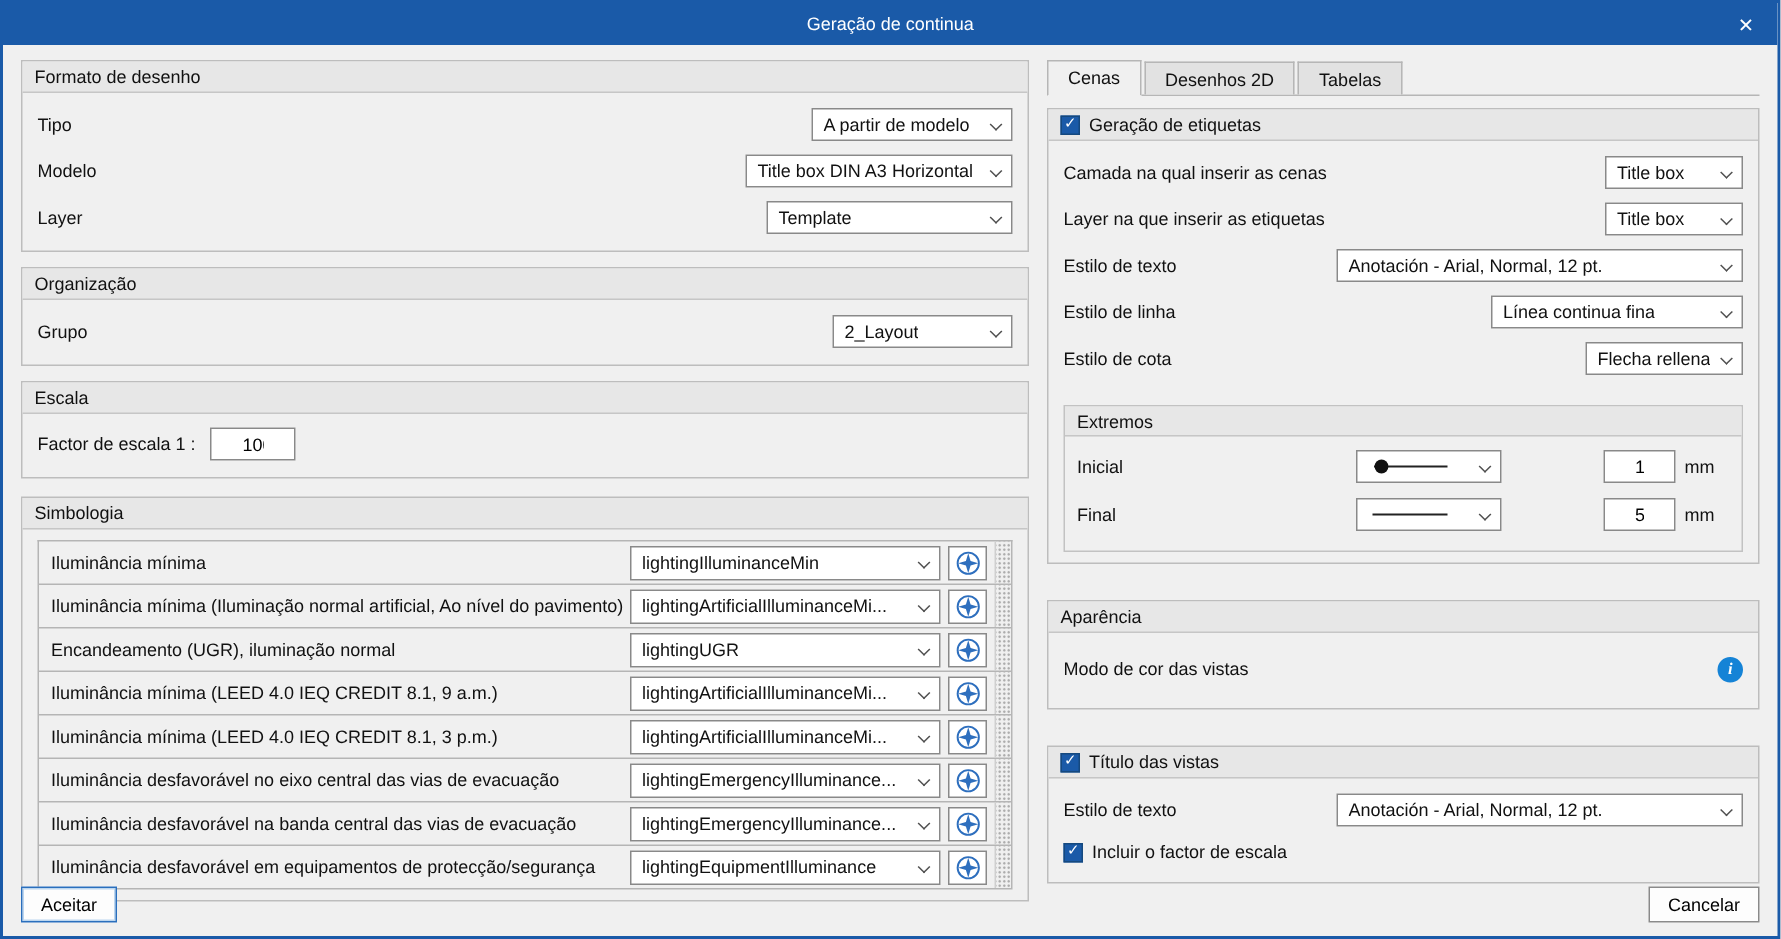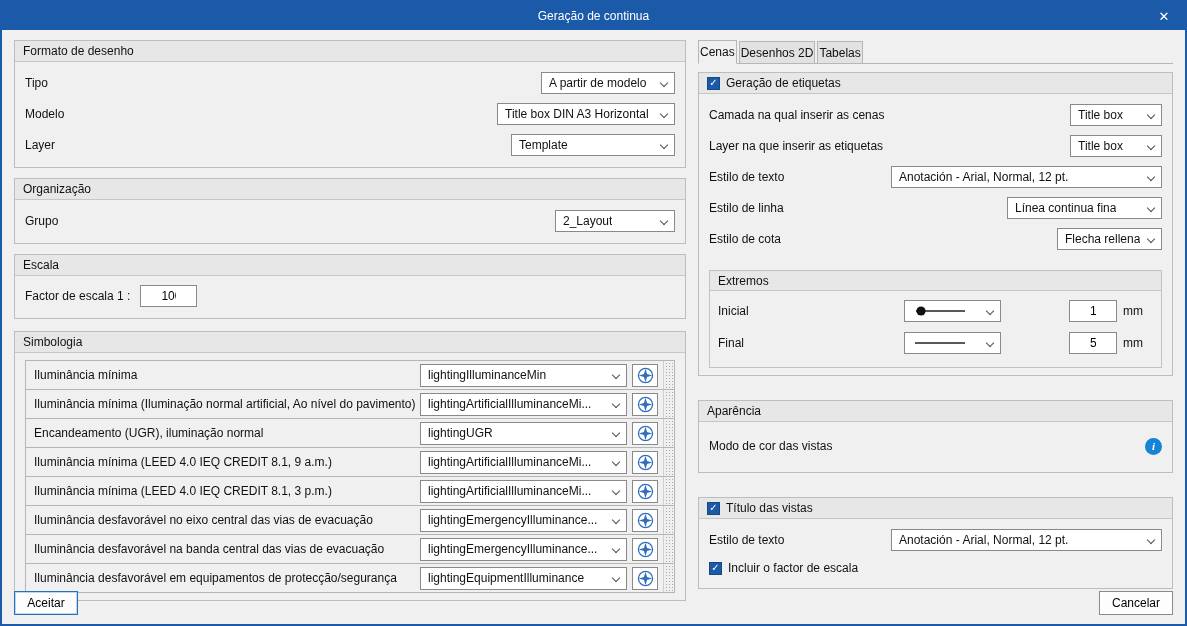--- a/index.html
+++ b/index.html
@@ -24,33 +24,33 @@
   .combo { position:relative; height:22px; flex:none; background:#fff; border:1px solid #898989; display:flex; align-items:center; gap:6px; padding:0 20px 0 7px; overflow:hidden; cursor:pointer; }
   .combo-text { white-space:nowrap; overflow:hidden; }
   .chev { position:absolute; right:7px; top:7px; width:6px; height:6px; border-right:1.4px solid #505050; border-bottom:1.4px solid #505050; transform:rotate(45deg); }
 
   .txt { height:22px; border:1px solid #898989; background:#fff; font:12px "Liberation Sans",sans-serif; padding:0 20px; }
   .num { text-align:center; }
   .center { text-align:center; }
 
   .w48{width:48px} .w57{width:57px} .w97{width:97px} .w102{width:92px} .w105{width:105px}
   .w120{width:120px} .w134{width:134px} .w164{width:164px} .w178{width:178px}
-  .w183{width:155px} .w188{width:188px} .w271{width:271px}
+  .w183{width:168px} .w188{width:188px} .w271{width:271px}
 
   
   .symtable { border:1px solid #b5b5b5; border-bottom:none; margin-top:2px; }
   .symrow { display:grid; grid-template-columns:1fr 212px 31px 11px; align-items:center; height:29px; border-bottom:1px solid #b5b5b5; }
   .symrow .slabel { padding:0 8px; white-space:nowrap; overflow:hidden; }
   .symrow .combo { height:23px; width:207px; }
   .symrow .iconbtn { width:26px; height:23px; border:1px solid #898989; background:#fff; display:flex; align-items:center; justify-content:center; cursor:pointer; }
   .symrow .filler { height:100%; border-left:1px solid #cfcfcf; background-image:radial-gradient(#a9a9a9 0.7px, transparent 0.9px); background-size:3px 3px; background-position:1px 1px; }
 
   
   .tabs { display:flex; align-items:flex-end; border-bottom:1px solid #b6b6b6; height:24px; }
-  .tab { height:22px; display:flex; align-items:center; padding:0 1px; border:1px solid #b6b6b6; border-bottom:none; background:#e2e2e2; margin-right:2px; cursor:pointer; }
+  .tab { height:22px; display:flex; align-items:center; padding:0 13px; border:1px solid #b6b6b6; border-bottom:none; background:#e2e2e2; margin-right:2px; cursor:pointer; }
   .tab.active { height:24px; background:#f0f0f0; margin-bottom:-1px; border-bottom:1px solid #f0f0f0; }
 
   .checkbox { width:13px; height:13px; flex:none; background:#1a5aa8; border:1px solid #15497f; display:flex; align-items:center; justify-content:center; cursor:pointer; }
   .checkbox .tick { color:#fff; font-size:10px; line-height:1; }
 
   .subgroup { border:1px solid #c2c2c2; margin-top:16px; }
   .subgroup .group-header { height:20px; }
   .subgroup .group-body { padding:4px 8px 8px 8px; }
 
   .extrow { display:flex; align-items:center; height:32px; }

